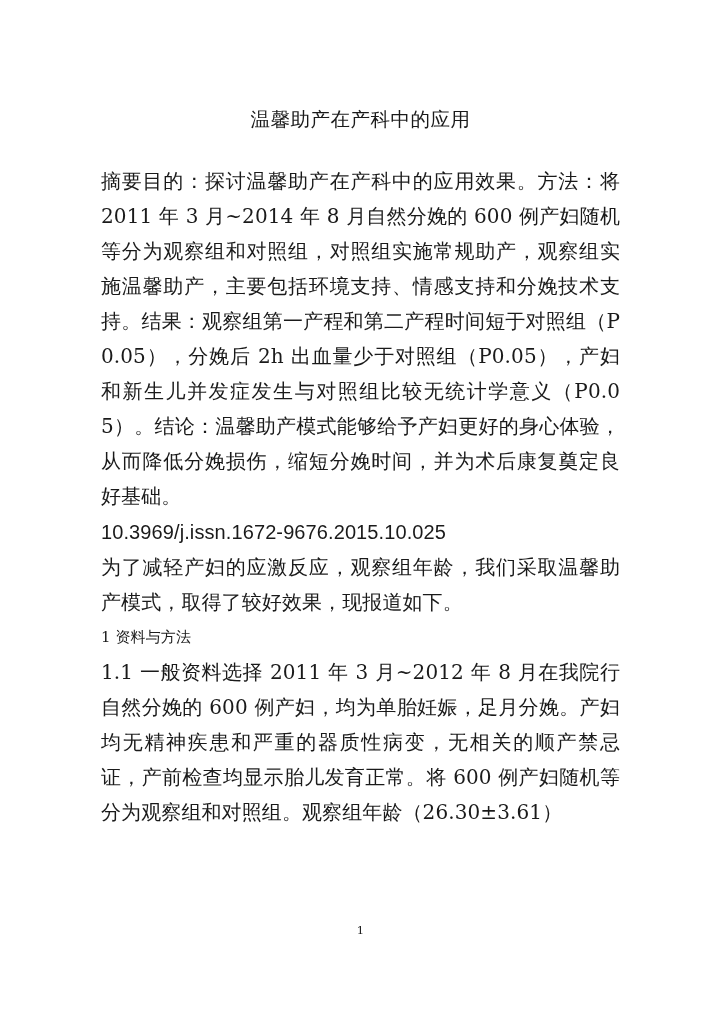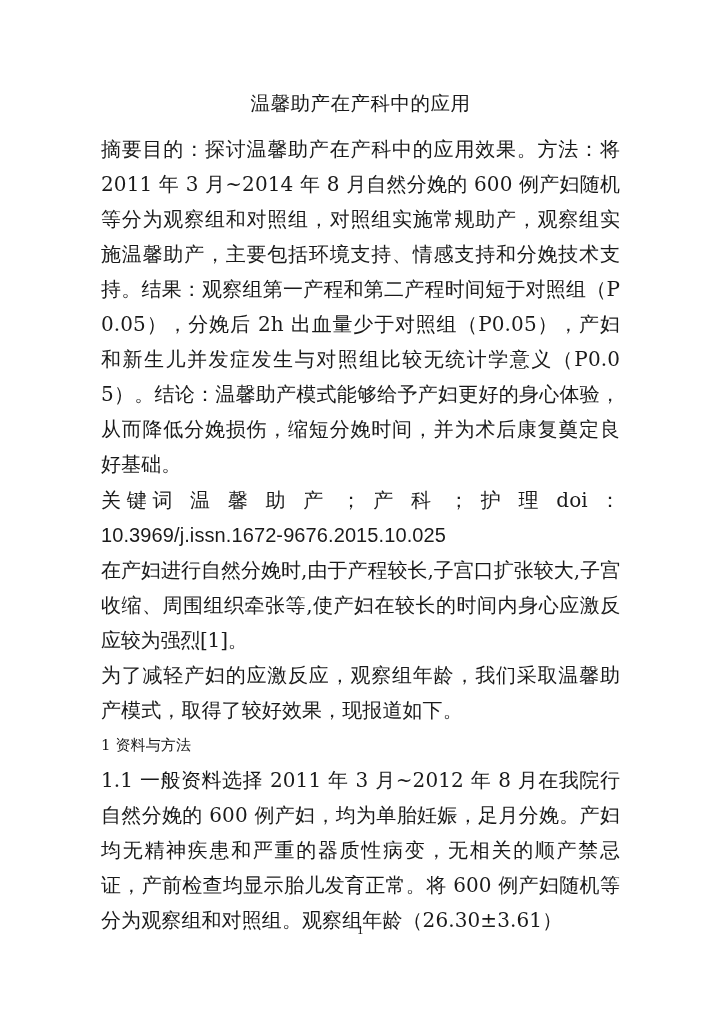--- a/index.html
+++ b/index.html
@@ -24,21 +24,21 @@
     position: absolute;
     left: 101px;
     top: 0;
     width: 519px;
   }
   .doc-title {
     text-align: center;
     font-size: 19.5px;
     line-height: 1.2;
     letter-spacing: 0.5px;
-    margin: 0;
+    margin: 16px;
     padding-top: 92px;
     font-weight: normal;
     font-family: "DejaVu Serif", "Liberation Serif", serif;
   }
   .author {
     margin: 0;
     padding-top: 56px;
     font-size: 14.5px;
     line-height: 1.1;
     letter-spacing: 0.4px;
@@ -98,25 +98,23 @@
 
 <div class="page">
   <div class="content">
 
     <h1 class="doc-title">温馨助产在产科中的应用</h1>
 
 
     <p class="para abstract">摘要目的：探讨温馨助产在产科中的应用效果。方法：将 2011 年 3 月~2014 年 8 月自然分娩的 600 例产妇随机等分为观察组和对照组，对照组实施常规助产，观察组实施温馨助产，主要包括环境支持、情感支持和分娩技术支持。结果：观察组第一产程和第二产程时间短于对照组（P0.05），分娩后 2h 出血量少于对照组（P0.05），产妇和新生儿并发症发生与对照组比较无统计学意义（P0.05）。结论：温馨助产模式能够给予产妇更好的身心体验，从而降低分娩损伤，缩短分娩时间，并为术后康复奠定良好基础。</p>
 
     <p class="para keywords">
-      <span class="kw-line">关键词 温 馨 助 产 ； 产 科 ； 护 理 doi ：</span>
       <span class="doi-line">10.3969/j.issn.1672-9676.2015.10.025</span>
     </p>
 
-    <p class="para body-tight">在产妇进行自然分娩时,由于产程较长,子宫口扩张较大,子宫收缩、周围组织牵张等,使产妇在较长的时间内身心应激反应较为强烈[1]。</p>
 
     <p class="para">为了减轻产妇的应激反应，观察组年龄，我们采取温馨助产模式，取得了较好效果，现报道如下。</p>
 
     <p class="section-head">1 资料与方法</p>
 
     <p class="para">1.1 一般资料选择 2011 年 3 月~2012 年 8 月在我院行自然分娩的 600 例产妇，均为单胎妊娠，足月分娩。产妇均无精神疾患和严重的器质性病变，无相关的顺产禁忌证，产前检查均显示胎儿发育正常。将 600 例产妇随机等分为观察组和对照组。观察组年龄（26.30±3.61）</p>
 
   </div>
 
   <div class="page-number">1</div>

